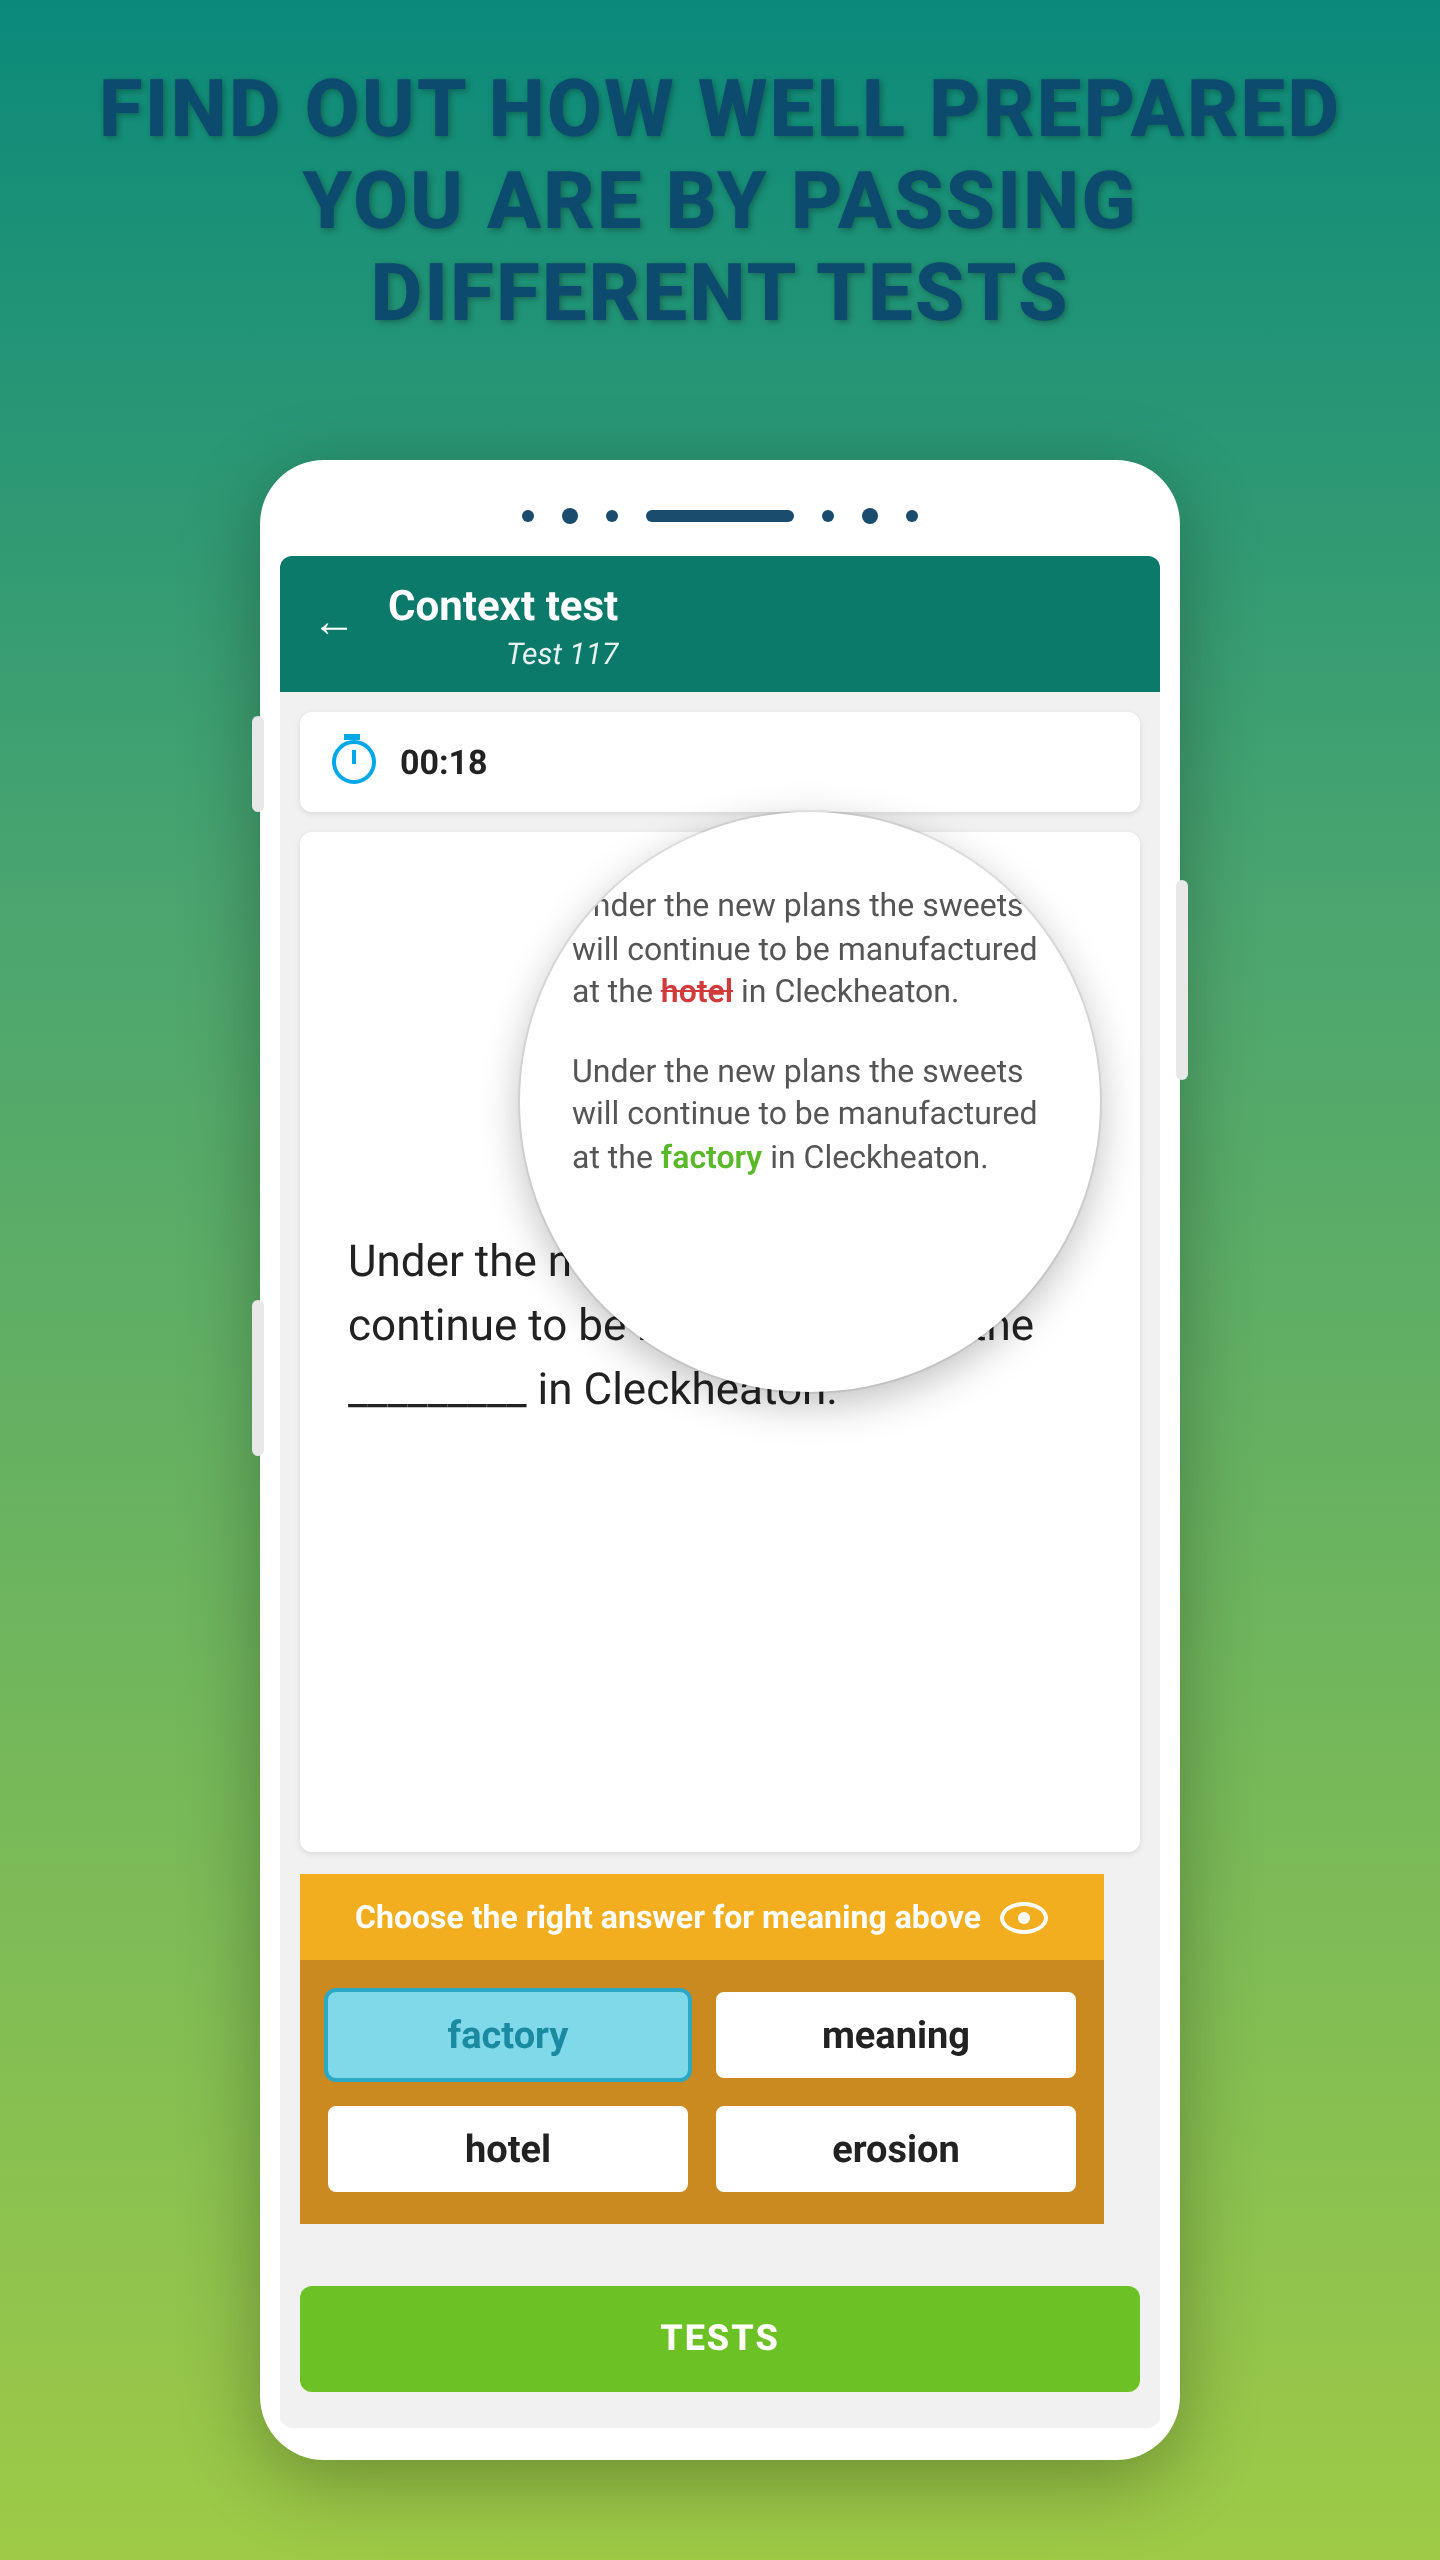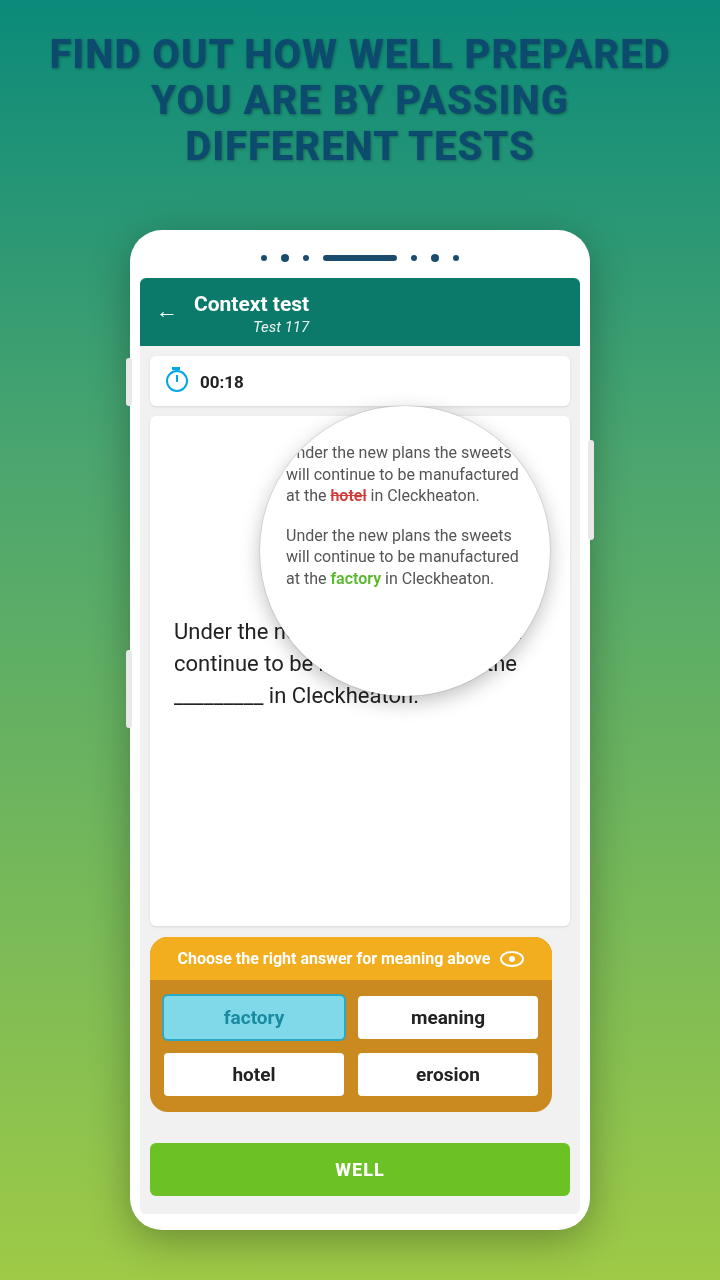--- a/index.html
+++ b/index.html
@@ -17,21 +17,21 @@
 .header-title{font-size:21px;font-weight:700;}
 .header-sub{font-size:15px;opacity:.9;margin-top:2px;font-style:italic;}
 .card{background:#fff;margin:10px;border-radius:6px;box-shadow:0 1px 3px rgba(0,0,0,0.1);}
 .timer-card{display:flex;align-items:flex-end;padding:14px 16px;gap:12px;}
 .timer-icon{width:22px;height:22px;border:2px solid #00a8e8;border-radius:50%;position:relative;}
 .timer-icon::before{content:'';position:absolute;width:8px;height:3px;background:#00a8e8;top:-5px;left:4px;}
 .timer-icon::after{content:'';position:absolute;width:2px;height:7px;background:#00a8e8;top:3px;left:8px;}
 .timer-val{font-size:17px;font-weight:700;color:#222;}
 .question-card{padding:200px 24px 48px;min-height:510px;}
 .q-text{font-size:22px;color:#222;line-height:1.45;}
-.answer-section{position:absolute;bottom:102px;left:10px;right:28px;background:#cb8a1f;border-radius:18px;overflow:hidden;}
+.answer-section{position:absolute;bottom:102px;left:10px;right:28px;background:#cb8a1f;border-radius:0;overflow:hidden;}
 .answer-head{background:#f2ae1e;color:#fff;padding:12px 14px;display:flex;align-items:center;justify-content:center;gap:10px;font-size:16px;font-weight:700;}
 .eye-icon{width:24px;height:16px;border:2px solid #fff;border-radius:70% 70% 70% 70%;position:relative;}
 .eye-icon::after{content:'';position:absolute;width:6px;height:6px;background:#fff;border-radius:50%;top:3px;left:7px;}
 .options-grid{display:grid;grid-template-columns:1fr 1fr;gap:10px;padding:14px 12px;}
 .opt{background:#fff;border:2px solid #cb8a1f;border-radius:6px;padding:10px 4px;text-align:center;font-size:19px;font-weight:700;color:#222;}
 .opt.selected{background:#7fd9e8;border-color:#2aa8c4;color:#1a8aa0;}
 .check-btn{position:absolute;bottom:18px;left:10px;right:10px;background:#6cc225;color:#fff;text-align:center;padding:16px;border-radius:6px;font-size:18px;font-weight:800;letter-spacing:1px;}
 .magnifier{position:absolute;top:128px;left:120px;width:290px;height:290px;background:#fff;border-radius:50%;box-shadow:0 0 0 1px rgba(0,0,0,0.08),0 6px 20px rgba(0,0,0,0.25);padding:36px 26px;font-size:16px;color:#555;line-height:1.35;overflow:hidden;}
 .mag-block{margin-bottom:18px;}
 .wrong{color:#d23b3b;text-decoration:line-through;font-weight:600;}
@@ -83,21 +83,21 @@
         <span class="eye-icon"></span>
       </div>
       <div class="options-grid">
         <div class="opt selected">factory</div>
         <div class="opt">meaning</div>
         <div class="opt">hotel</div>
         <div class="opt">erosion</div>
       </div>
     </div>
 
-    <div class="check-btn">WELL</div>
+    <div class="check-btn">TESTS</div>
 
     <div class="magnifier">
       <div class="mag-block">
         <span>Under the new plans the sweets will continue to be manufactured at the </span><span class="wrong">hotel</span><span> in Cleckheaton.</span>
       </div>
       <div class="mag-block">
         <span>Under the new plans the sweets will continue to be manufactured at the </span><span class="right">factory</span><span> in Cleckheaton.</span>
       </div>
     </div>
   </div>

